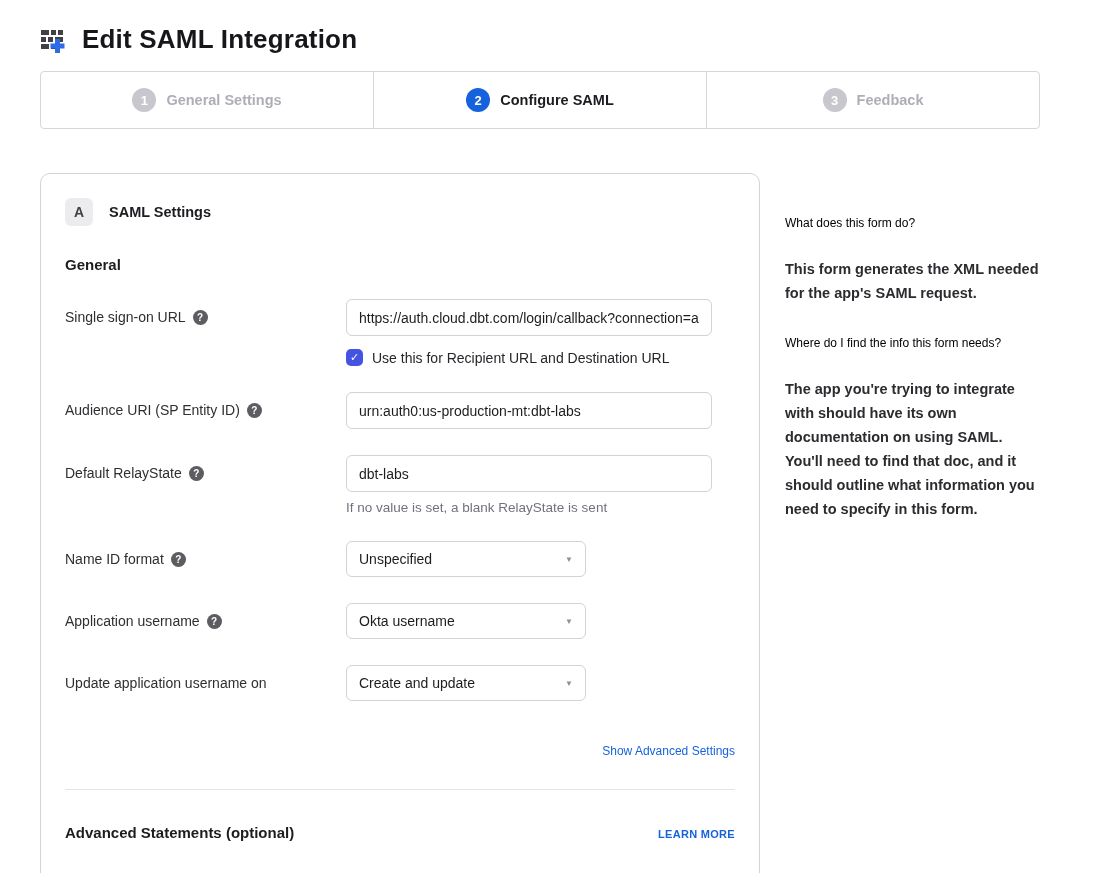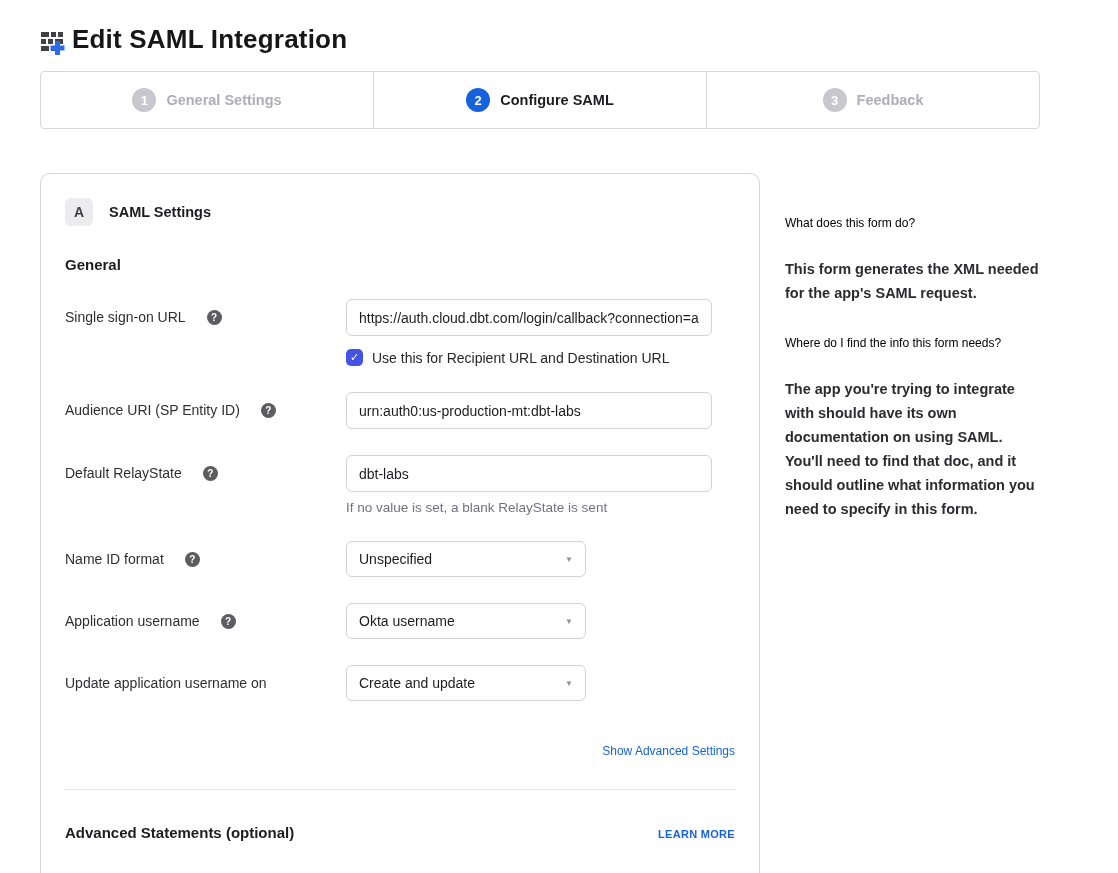--- a/index.html
+++ b/index.html
@@ -1,20 +1,20 @@
 <!DOCTYPE html>
 <html><head>
 <meta charset="utf-8">
 <style>
   * { margin:0; padding:0; box-sizing:border-box; }
   body { font-family:"Liberation Sans","DejaVu Sans",sans-serif; background:#fff; color:#1d1d21; }
   .viewport { position:relative; width:1118px; height:873px; overflow:hidden; background:#fff; }
 
   
-  .page-header { display:flex; align-items:flex-end; gap:6px; padding:24px 0 0 40px; }
+  .page-header { display:flex; align-items:center; gap:16px; padding:24px 0 0 40px; }
   .app-icon { position:relative; width:26px; height:26px; flex:0 0 auto; }
   .page-title { font-size:26px; font-weight:700; letter-spacing:.2px; color:#17171b; }
 
   
   .steps { display:flex; width:1000px; margin:16px 0 0 40px; border:1px solid #d7d7da; border-radius:4px; background:#fff; }
   .step { flex:1; display:flex; align-items:center; justify-content:center; gap:10px; height:56px; cursor:pointer; }
   .step + .step { border-left:1px solid #d7d7da; }
   .step-circle { width:24px; height:24px; border-radius:50%; background:#c7c7cd; color:#fff; font-size:13px; font-weight:700; display:flex; align-items:center; justify-content:center; }
   .step-label { font-size:14.5px; font-weight:700; color:#aeaeb6; }
   .step.active .step-circle { background:#1662dd; }
@@ -22,21 +22,21 @@
 
   
   .main { display:flex; align-items:flex-start; margin:44px 0 0 40px; }
   .panel { width:720px; min-height:760px; border:1px solid #d4d4d8; border-radius:10px; padding:24px; background:#fff; }
   .panel-head { display:flex; align-items:center; gap:16px; }
   .badge-a { width:28px; height:28px; background:#ececee; border-radius:6px; display:flex; align-items:center; justify-content:center; font-size:14px; font-weight:700; color:#3f3f44; }
   .section-title { font-size:14.5px; font-weight:700; }
   .group-heading { font-size:15px; font-weight:700; margin:30px 0 0 0; }
 
   .form-row { display:flex; margin-top:26px; }
-  .form-label { width:281px; padding-top:10px; font-size:14px; color:#2f2f33; display:flex; align-items:flex-start; gap:21px; }
+  .form-label { width:281px; padding-top:10px; font-size:14px; color:#2f2f33; display:flex; align-items:flex-start; gap:7px; }
   .help-icon { width:15px; height:15px; margin-top:1px; border-radius:50%; background:#5c5c61; color:#fff; font-size:10px; font-weight:700; display:inline-flex; align-items:center; justify-content:center; cursor:pointer; flex:0 0 auto; }
   .control { flex:1; }
   .text-input { width:366px; height:37px; border:1px solid #d2d2d7; border-radius:6px; padding:0 12px; font-size:14px; font-family:"Liberation Sans","DejaVu Sans",sans-serif; color:#1d1d21; background:#fff; outline:none; }
   .check-row { display:flex; align-items:center; gap:9px; margin-top:13px; cursor:pointer; }
   .checkbox { width:17px; height:17px; border-radius:5px; background:#4453e2; color:#fff; display:flex; align-items:center; justify-content:center; font-size:11px; font-weight:700; }
   .check-label { font-size:14px; color:#26262b; }
   .helper-text { margin-top:8px; font-size:13.5px; color:#72727c; }
   .select { width:240px; height:36px; border:1px solid #d2d2d7; border-radius:6px; padding:0 12px; font-size:14px; color:#1d1d21; background:#fff; display:flex; align-items:center; justify-content:space-between; cursor:pointer; }
   .select .caret { font-size:8px; color:#8f8f96; }
 

